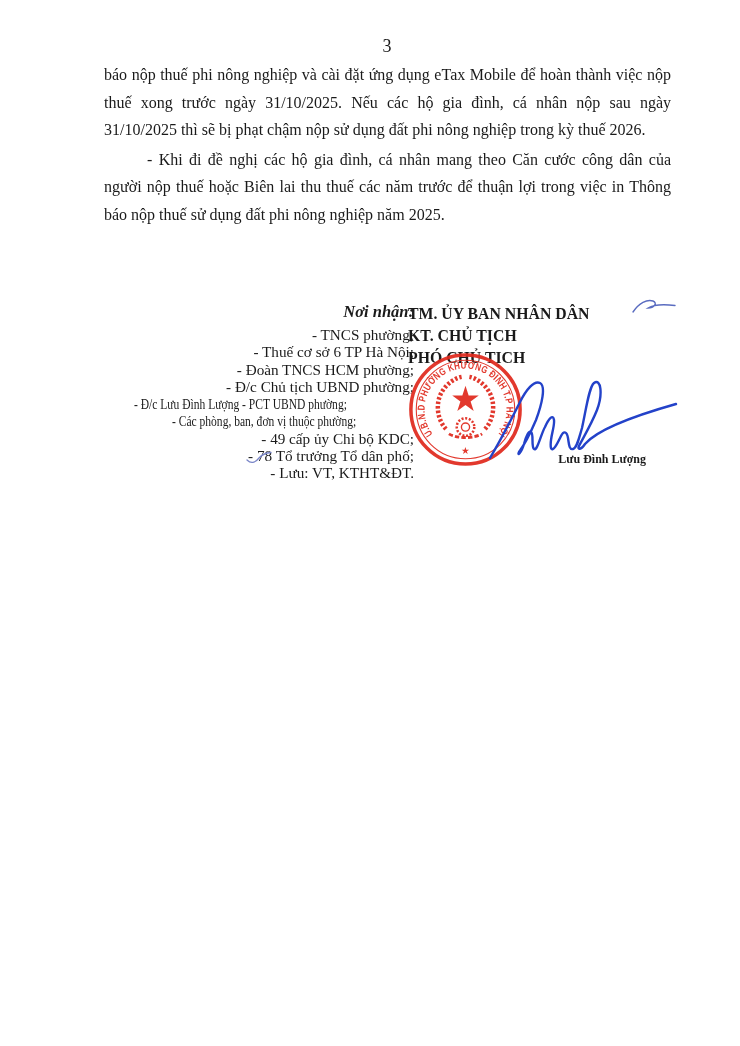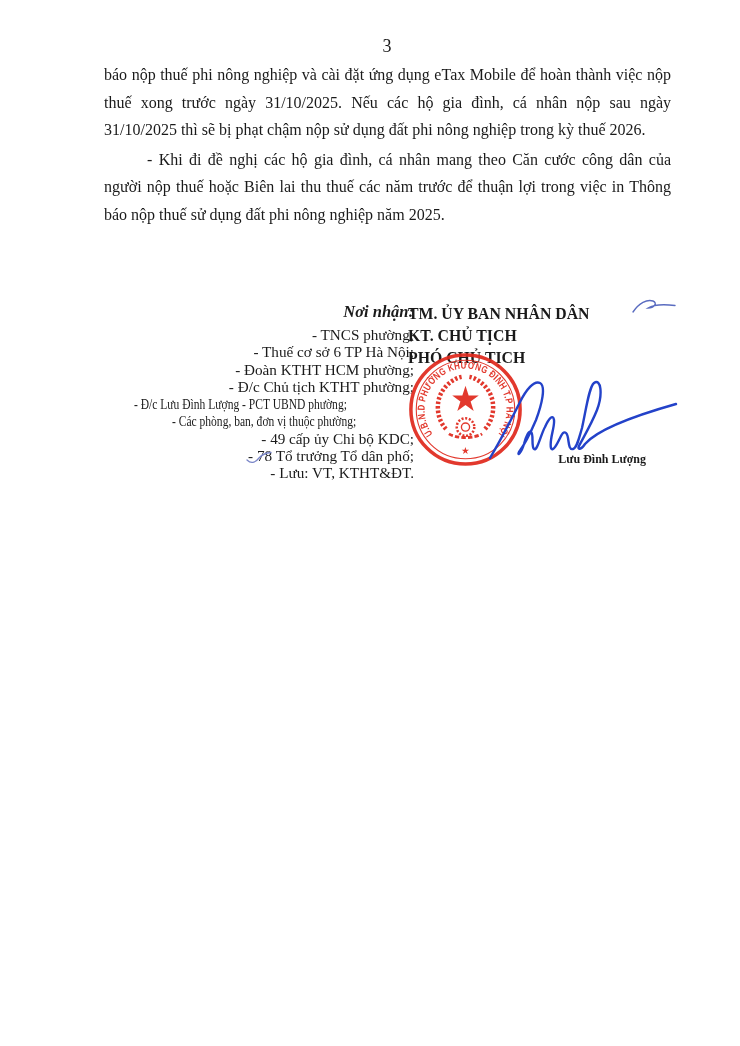--- a/index.html
+++ b/index.html
@@ -53,22 +53,22 @@
 
   <div class="body-text">
     <p class="para">báo nộp thuế phi nông nghiệp và cài đặt ứng dụng eTax Mobile để hoàn thành việc nộp thuế xong trước ngày 31/10/2025. Nếu các hộ gia đình, cá nhân nộp sau ngày 31/10/2025 thì sẽ bị phạt chậm nộp sử dụng đất phi nông nghiệp trong kỳ thuế 2026.</p>
     <p class="para indented">- Khi đi đề nghị các hộ gia đình, cá nhân mang theo Căn cước công dân của người nộp thuế hoặc Biên lai thu thuế các năm trước để thuận lợi trong việc in Thông báo nộp thuế sử dụng đất phi nông nghiệp năm 2025.</p>
   </div>
 
   <div class="recipients">
     <div class="recipients-heading">Nơi nhận:</div>
     <div class="recipient-item">- TNCS phường;</div>
     <div class="recipient-item">- Thuế cơ sở 6 TP Hà Nội;</div>
-    <div class="recipient-item">- Đoàn KTHT HCM phường;</div>
-    <div class="recipient-item">- Đ/c Chủ tịch KTHT phường;</div>
+    <div class="recipient-item">- Đoàn TNCS HCM phường;</div>
+    <div class="recipient-item">- Đ/c Chủ tịch UBND phường;</div>
     <div class="recipient-item"><span class="condensed">- Đ/c Lưu Đình Lượng - PCT UBND phường;</span></div>
     <div class="recipient-item"><span class="condensed">- Các phòng, ban, đơn vị thuộc phường;</span></div>
     <div class="recipient-item">- 49 cấp ủy Chi bộ KDC;</div>
     <div class="recipient-item">- 78 Tổ trưởng Tổ dân phố;</div>
     <div class="recipient-item">- Lưu: VT, KTHT&amp;ĐT.</div>
   </div>
 
   <div class="sig-block">
     <div class="sig-line">TM. ỦY BAN NHÂN DÂN</div>
     <div class="sig-line">KT. CHỦ TỊCH</div>

